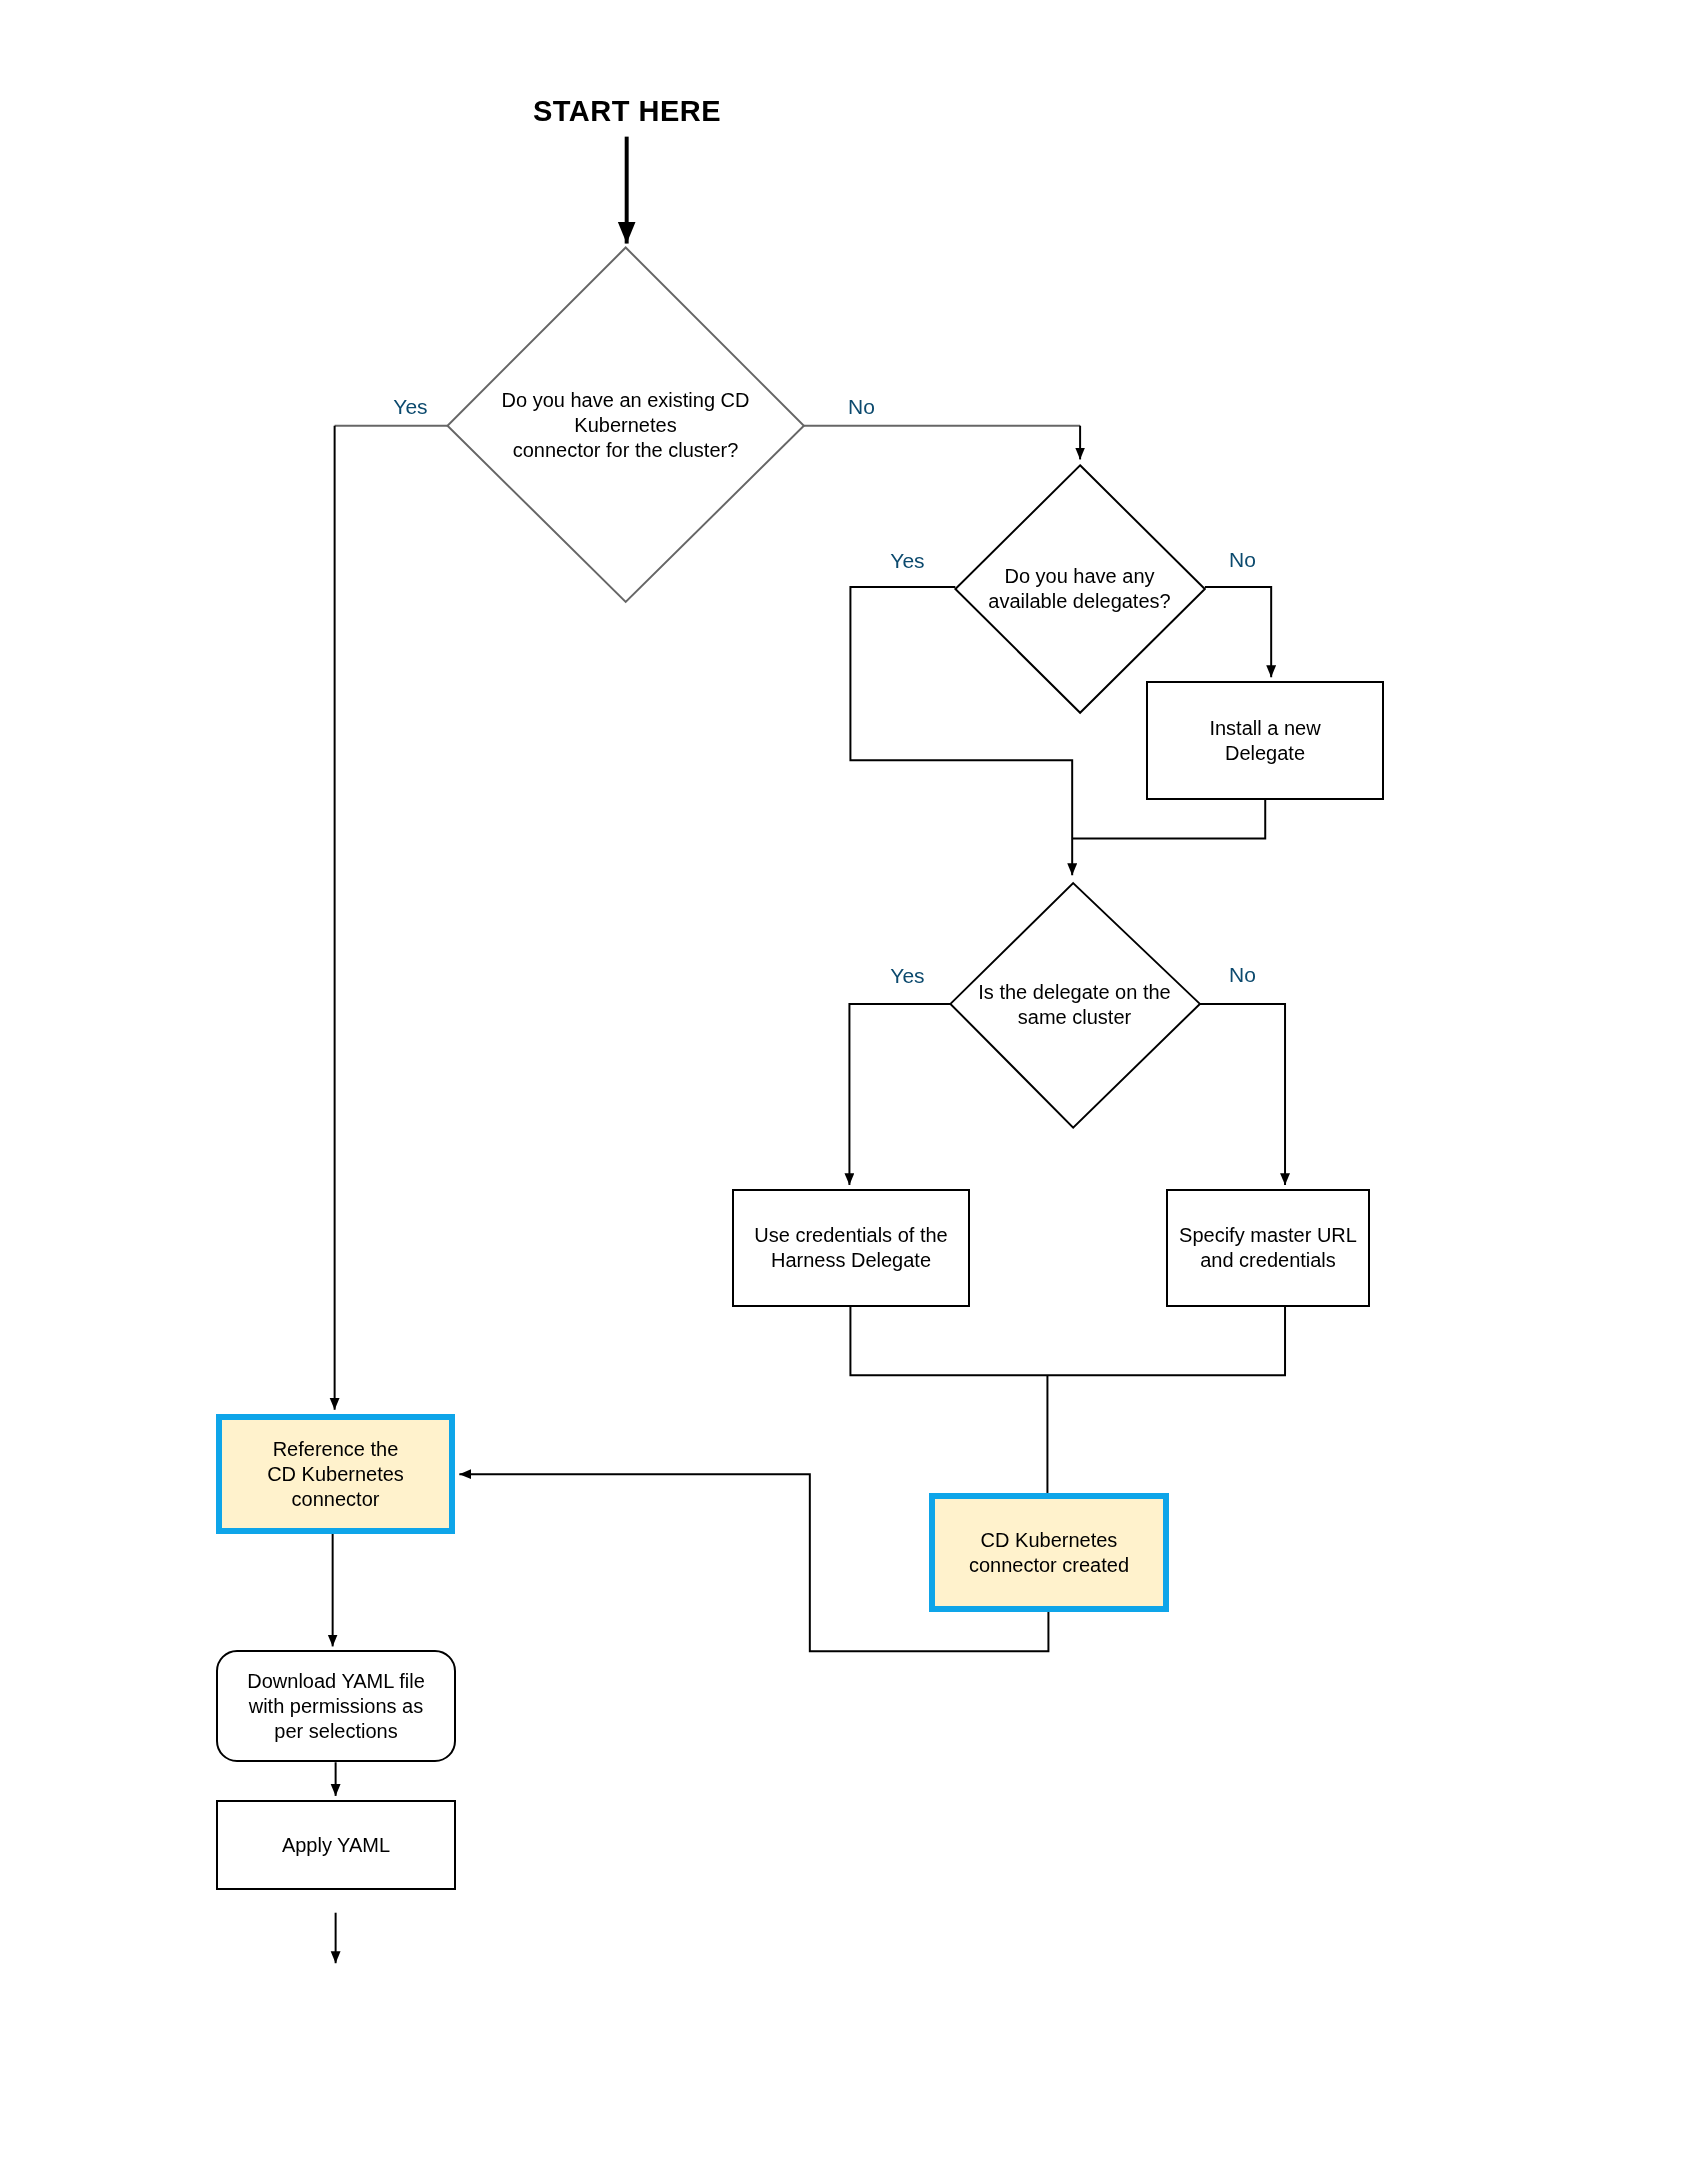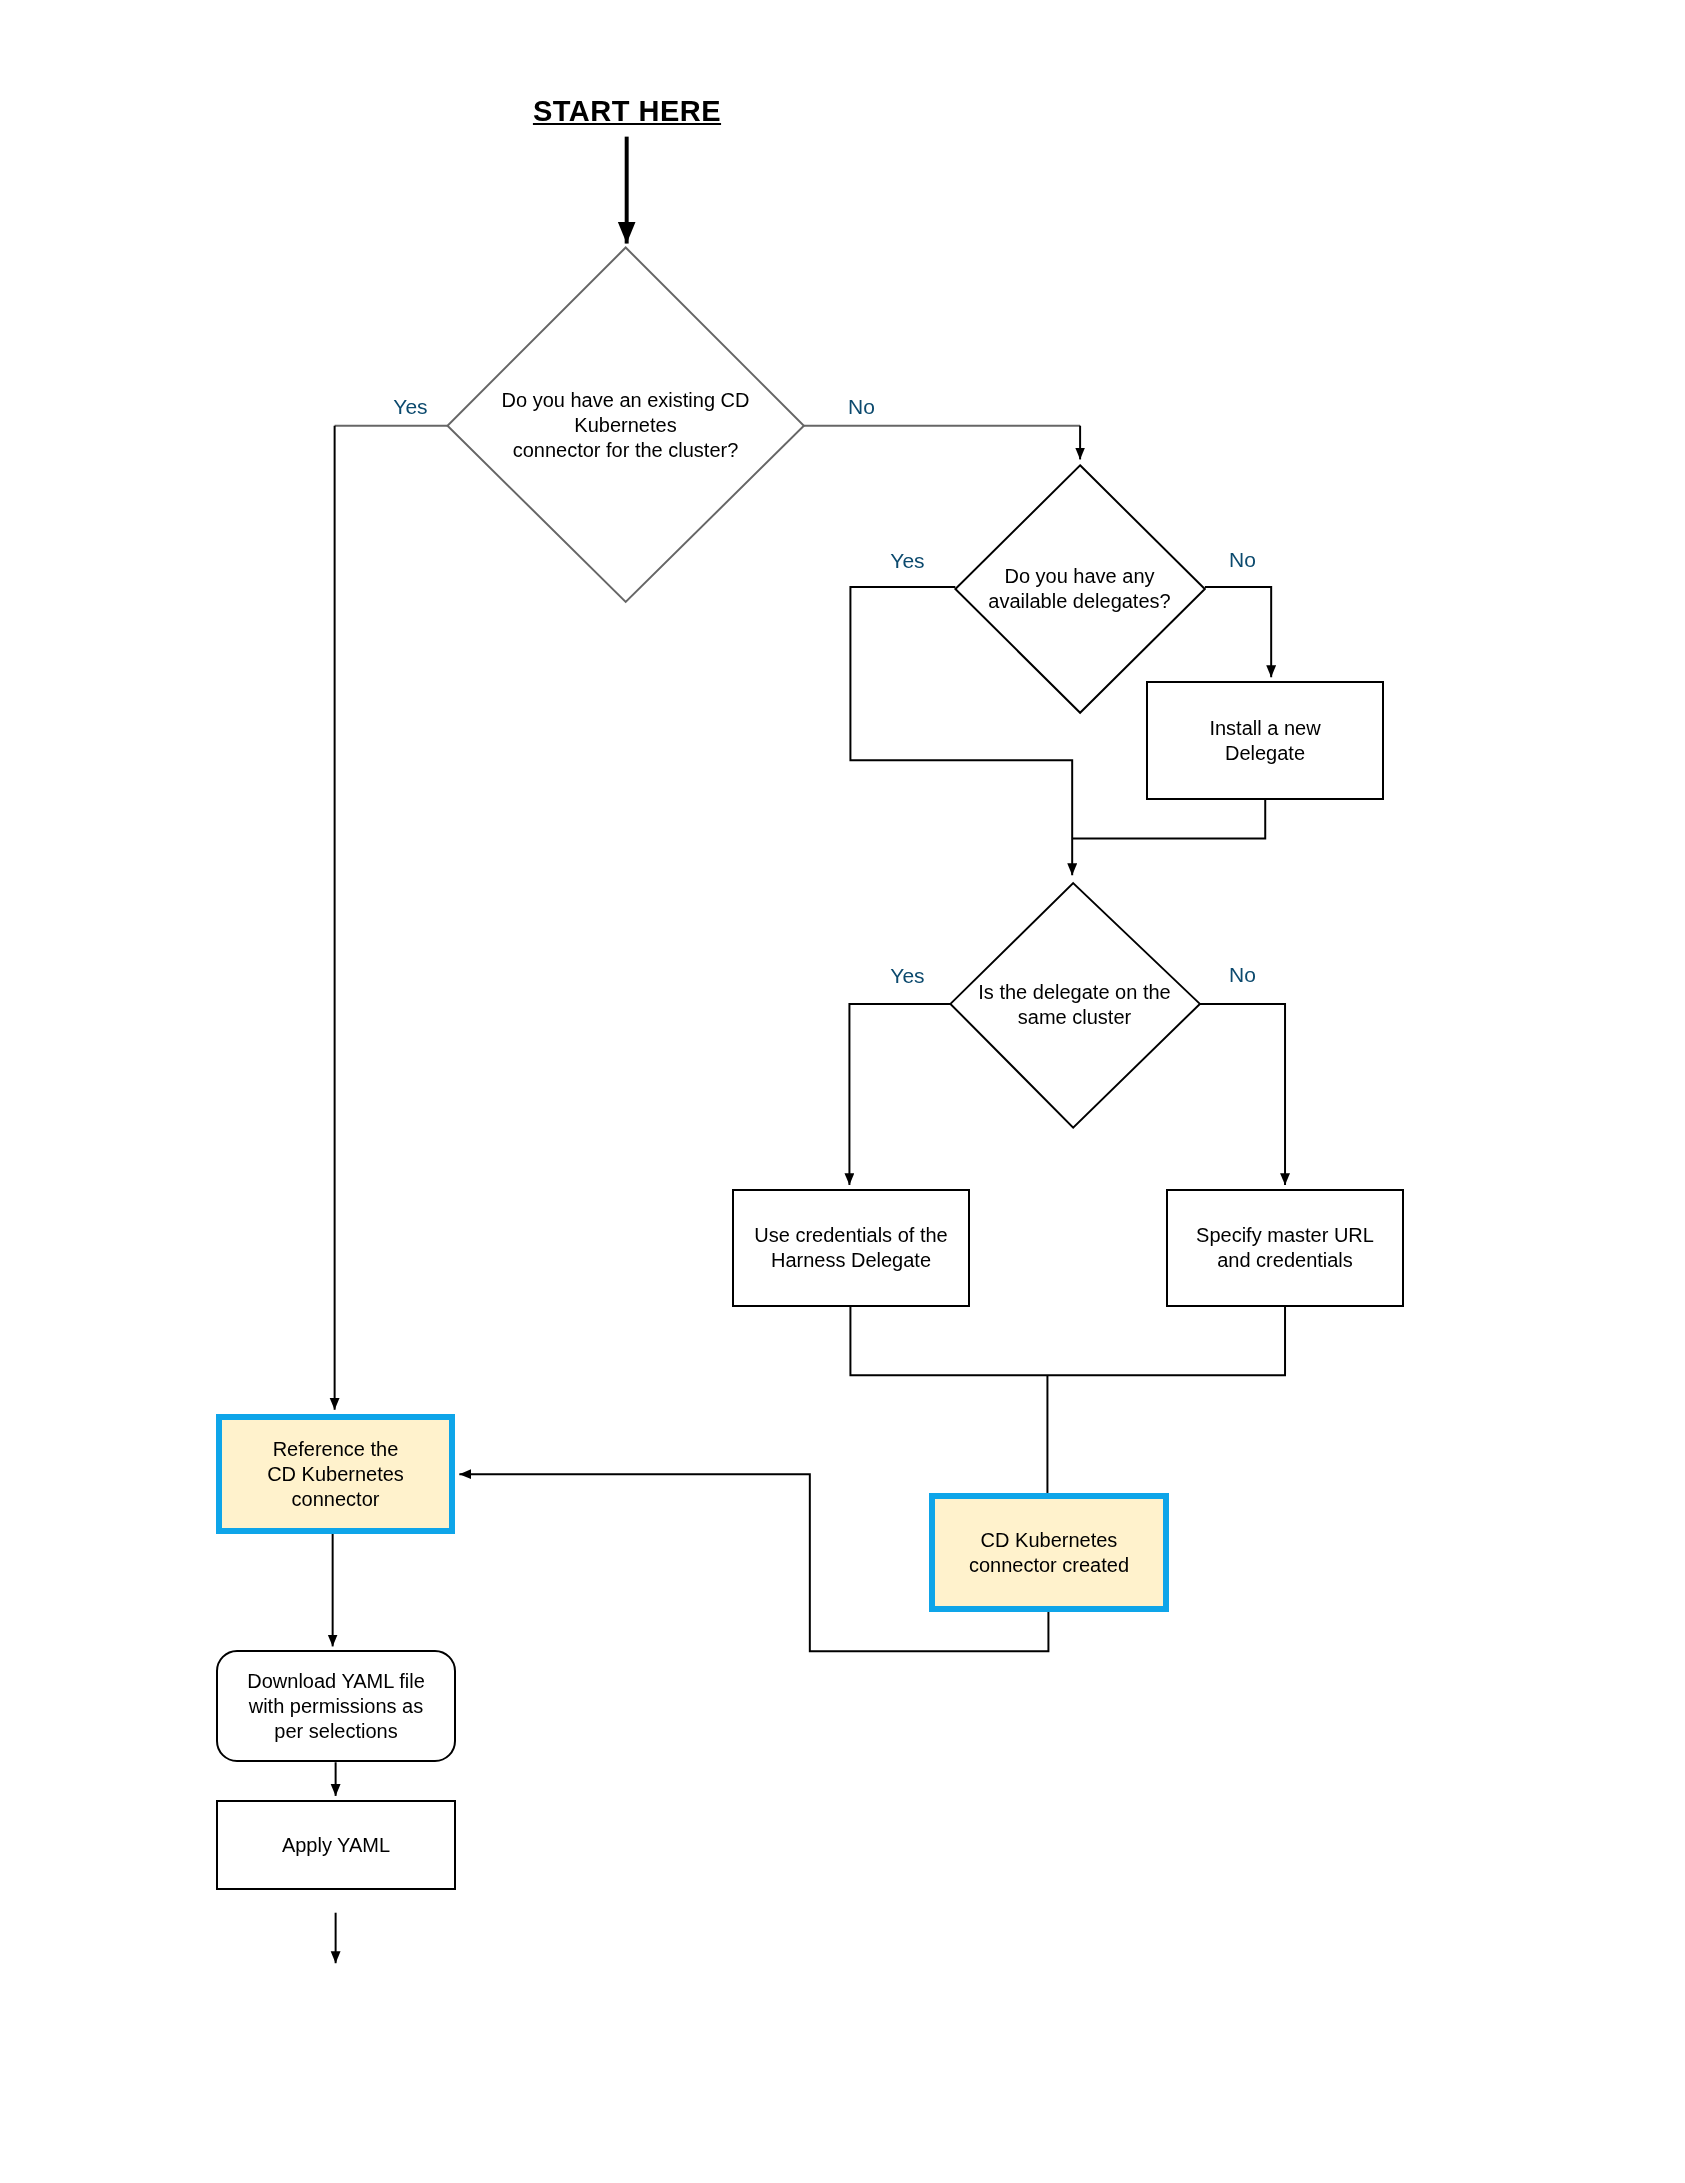--- a/index.html
+++ b/index.html
@@ -37,21 +37,20 @@
     text-align:center;
     font-size:21px;
     color:#0c4a6e;
   }
   .start-title{
     position:absolute;
     left:508px;top:95px;width:238px;
     text-align:center;
     font-size:29px;font-weight:bold;
     letter-spacing:0.5px;
-    text-decoration:underline;
   }
 </style>
 </head>
 <body>
 
 <div id="canvas">
 
   <svg id="wires" viewBox="0 0 1702 2206" xmlns="http://www.w3.org/2000/svg">
     <defs>
       <marker id="arw" markerUnits="userSpaceOnUse" markerWidth="14" markerHeight="12" refX="12" refY="5" orient="auto">
@@ -107,21 +106,21 @@
   <div class="edge-label" style="left:827px;top:395px;">No</div>
   <div class="edge-label" style="left:873px;top:549px;">Yes</div>
   <div class="edge-label" style="left:1208px;top:548px;">No</div>
   <div class="edge-label" style="left:873px;top:964px;">Yes</div>
   <div class="edge-label" style="left:1208px;top:963px;">No</div>
 
   <div class="node" style="left:732px;top:1189px;width:238px;height:118px;">Use credentials of the
 Harness Delegate</div>
   <div class="node" style="left:1146px;top:681px;width:238px;height:119px;">Install a new
 Delegate</div>
-  <div class="node" style="left:1166px;top:1189px;width:238px;height:118px;">Specify master URL
+  <div class="node" style="left:1166px;top:1189px;width:204px;height:118px;">Specify master URL
 and credentials</div>
   <div class="node highlight" style="left:929px;top:1493px;width:240px;height:119px;">CD Kubernetes
 connector created</div>
   <div class="node highlight" style="left:216px;top:1414px;width:239px;height:120px;">Reference the
 CD Kubernetes
 connector</div>
   <div class="node" style="left:216px;top:1650px;width:240px;height:112px;border-radius:21px;">Download YAML file
 with permissions as
 per selections</div>
   <div class="node" style="left:216px;top:1800px;width:240px;height:90px;">Apply YAML</div>

